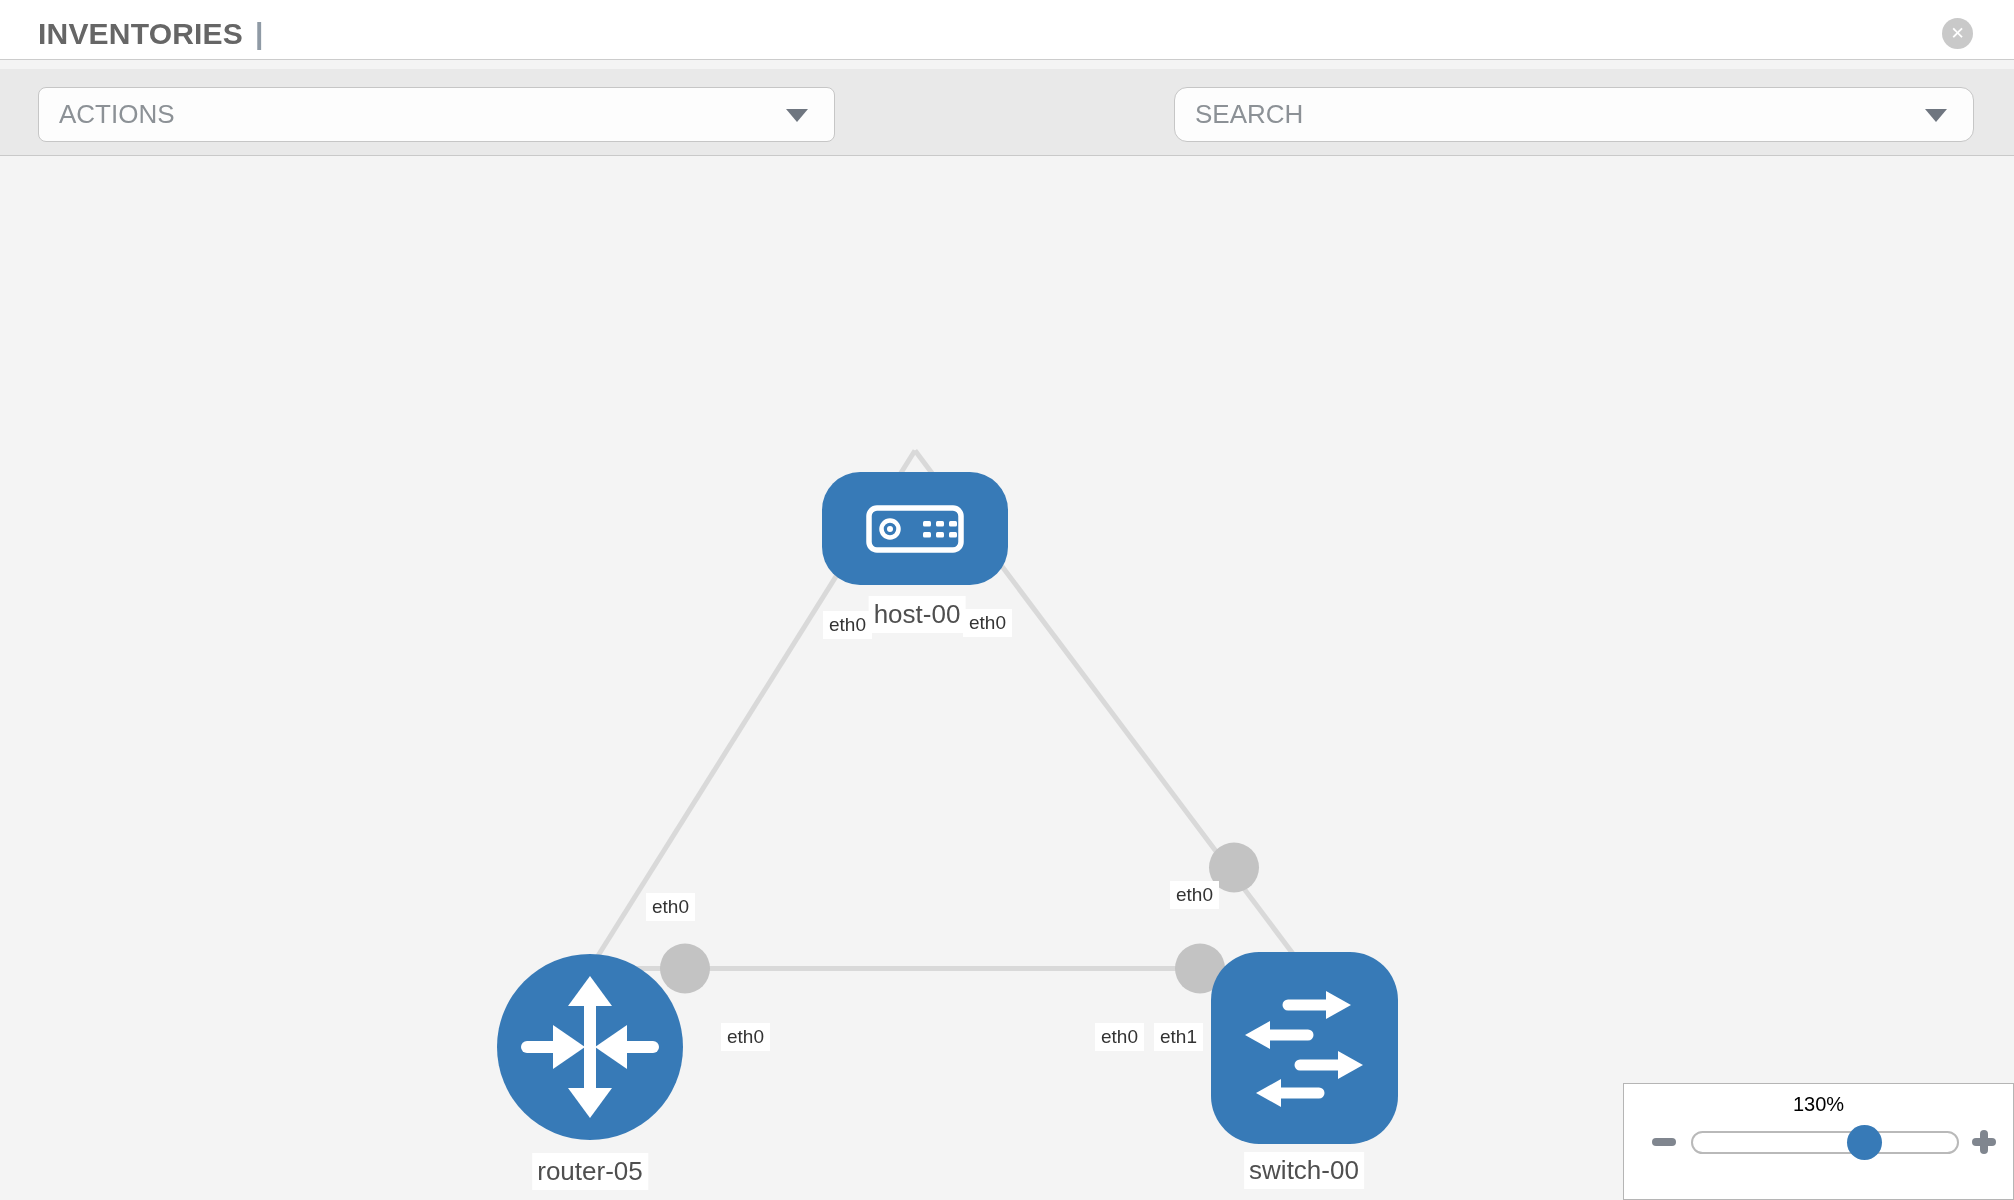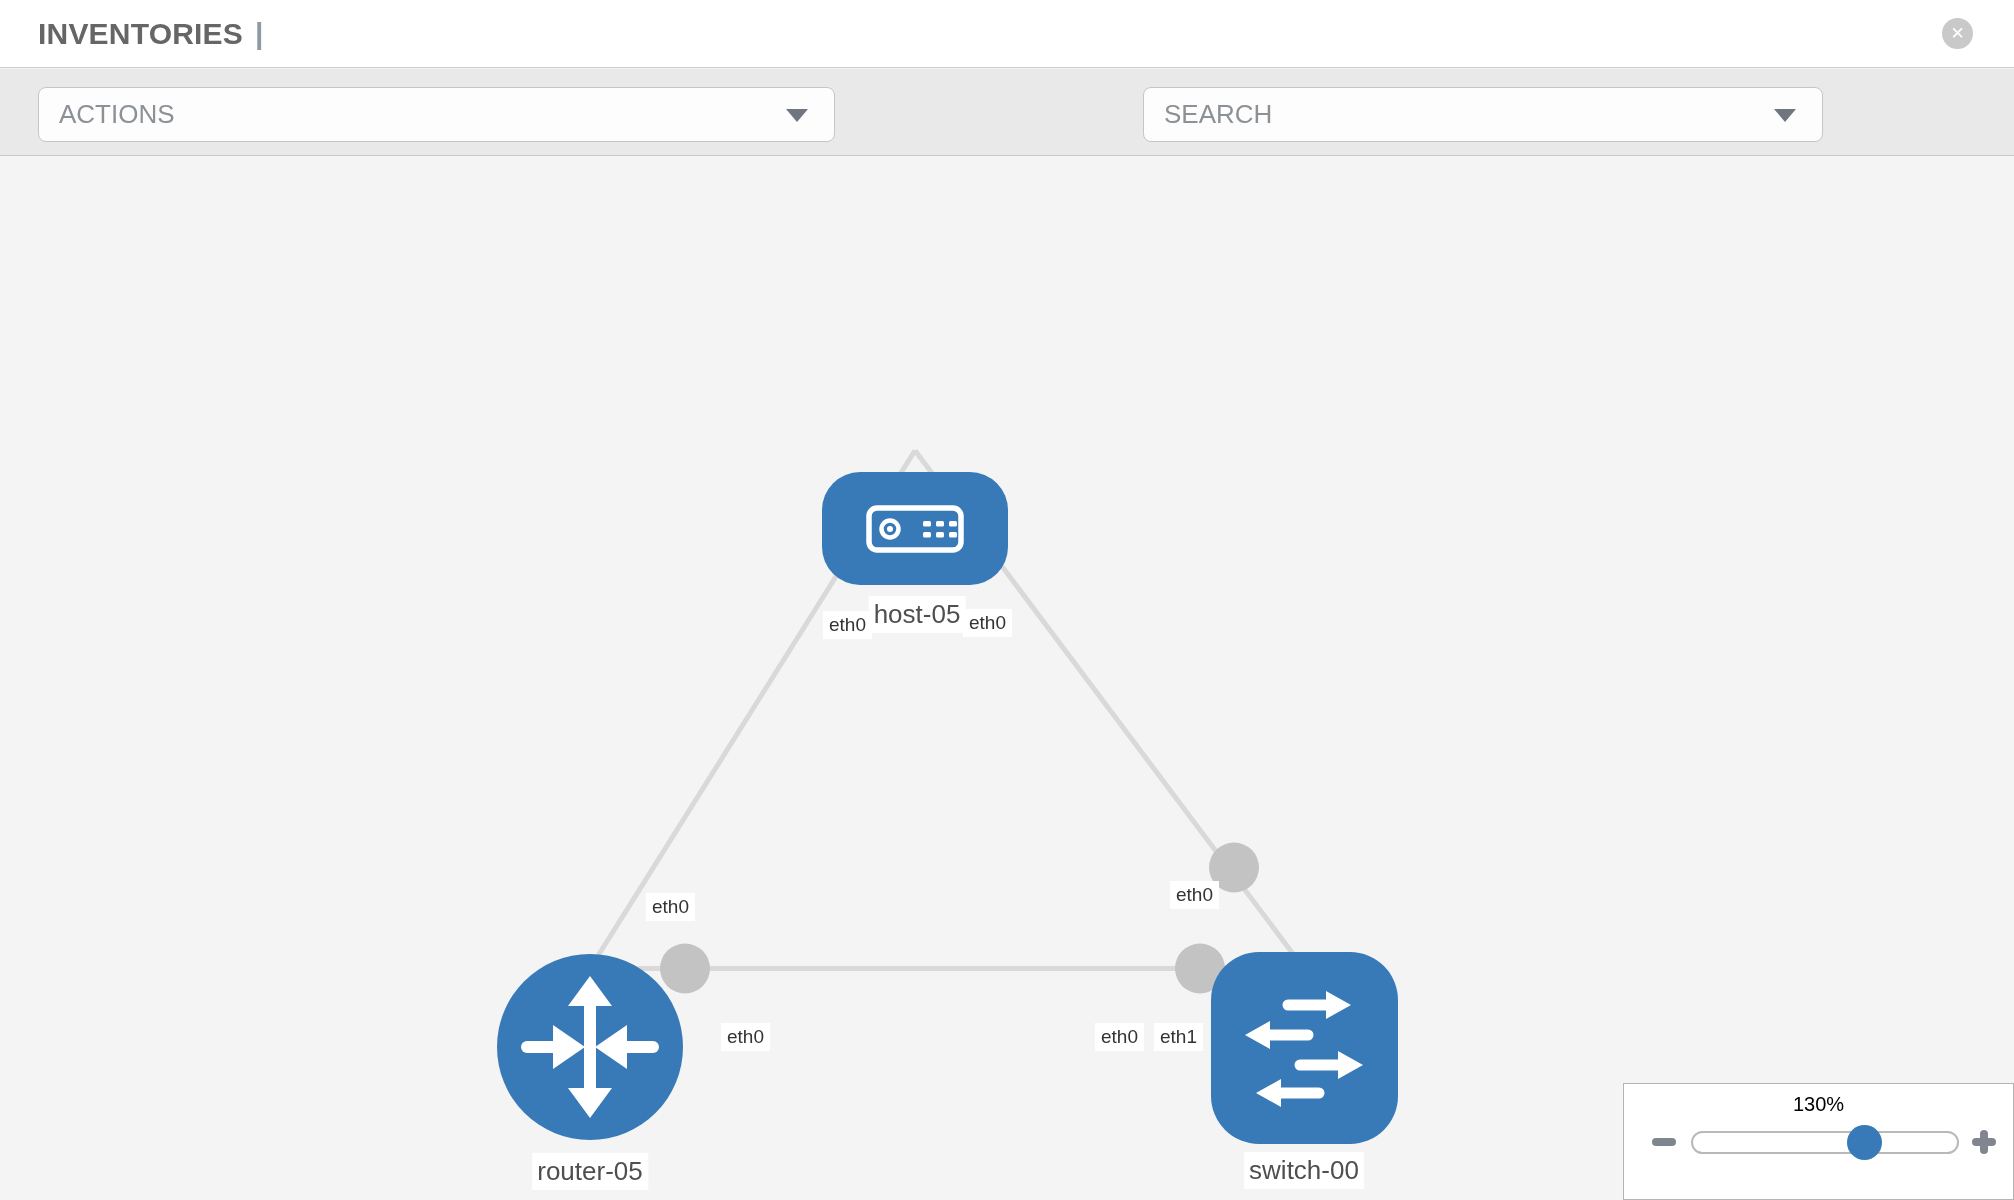--- a/index.html
+++ b/index.html
@@ -1,42 +1,42 @@
 <!DOCTYPE html>
 <html><head>
 <meta charset="utf-8">
 <style>
   * { margin:0; padding:0; box-sizing:border-box; }
   html,body { width:2014px; height:1200px; }
   body { font-family:"Liberation Sans","DejaVu Sans",sans-serif; background:#f4f4f4; }
   #app { position:relative; width:2014px; height:1200px; overflow:hidden; background:#f4f4f4; }
 
   
-  .header { position:absolute; left:0; top:0; width:2014px; height:68px;
+  .header { position:absolute; left:0; top:0; width:2014px; height:60px;
             background:#ffffff; border-bottom:1px solid #cccccc; }
   .title { position:absolute; left:38px; top:0; height:68px; display:flex; align-items:center;
            font-size:30px; font-weight:bold; color:#666666; letter-spacing:0.2px; }
   .title .sep { color:#8f9aa5; margin:0 12px; font-weight:600; }
   .close-btn { position:absolute; left:1942px; top:18px; width:31px; height:31px;
                border-radius:50%; background:#c9c9c9; display:flex; align-items:center;
                justify-content:center; cursor:pointer; }
   .close-btn span { color:#ffffff; font-size:17px; font-weight:bold; line-height:1; }
 
   
   .toolbar { position:absolute; left:0; top:69px; width:2014px; height:87px;
              background:#e9e9e9; border-bottom:1px solid #c9c9c9; }
   .select-box { position:absolute; top:18px; height:55px; background:#fdfdfd;
                 border:1px solid #c6c6c6; border-radius:8px; display:flex;
                 align-items:center; cursor:pointer; }
   .select-box .lbl { font-size:26px; color:#8c9196; padding-left:20px; }
   .caret { position:absolute; right:26px; top:21px; width:0; height:0;
            border-left:11px solid transparent; border-right:11px solid transparent;
            border-top:13px solid #6f7680; }
   .actions-box { left:38px; width:797px; }
-  .search-box { left:1143px; width:680px; }
+  .search-box { left:1174px; width:800px;border-radius:13px; }
   .tool-icon-btn { position:absolute; top:90px; width:40px; height:40px; background:none;
                    border:none; cursor:pointer; display:flex; align-items:center; justify-content:center; }
 
   
   .canvas { position:absolute; left:0; top:157px; width:2014px; height:1043px; background:#f4f4f4; }
   #links-svg { position:absolute; left:0; top:0; width:2014px; height:1200px; z-index:1; pointer-events:none; }
 
   .node { position:absolute; z-index:2; background:#377ab7; cursor:pointer; }
   .node-host   { left:822px;  top:315px; width:186px; height:113px; border-radius:38px; }
   .node-router { left:497px;  top:797px; width:186px; height:186px; border-radius:50%; }
@@ -156,21 +156,21 @@
           <line x1="97" y1="83" x2="54" y2="83"></line>
           <polygon points="34,83 59,69 59,97" stroke="none"></polygon>
           <line x1="89" y1="113" x2="132" y2="113"></line>
           <polygon points="152,113 127,99 127,127" stroke="none"></polygon>
           <line x1="108" y1="141" x2="65" y2="141"></line>
           <polygon points="45,141 70,127 70,155" stroke="none"></polygon>
         </g>
       </svg>
     </div>
 
-    <span class="node-label" style="left:917px; top:439px;">host-05</span>
+    <span class="node-label" style="left:917px; top:439px;">host-00</span>
     <span class="node-label" style="left:590px; top:996px;">router-05</span>
     <span class="node-label" style="left:1304px; top:995px;">switch-00</span>
 
     <span class="iface-label z3" style="left:823px;  top:454px;">eth0</span>
     <span class="iface-label z3" style="left:963px;  top:452px;">eth0</span>
     <span class="iface-label z3" style="left:646px;  top:736px;">eth0</span>
     <span class="iface-label z3" style="left:1170px; top:724px;">eth0</span>
     <span class="iface-label z3" style="left:721px;  top:866px;">eth0</span>
     <span class="iface-label z3" style="left:1095px; top:866px;">eth0</span>
     <span class="iface-label z4" style="left:1118px; top:866px;margin-left:36px;">eth1</span>

